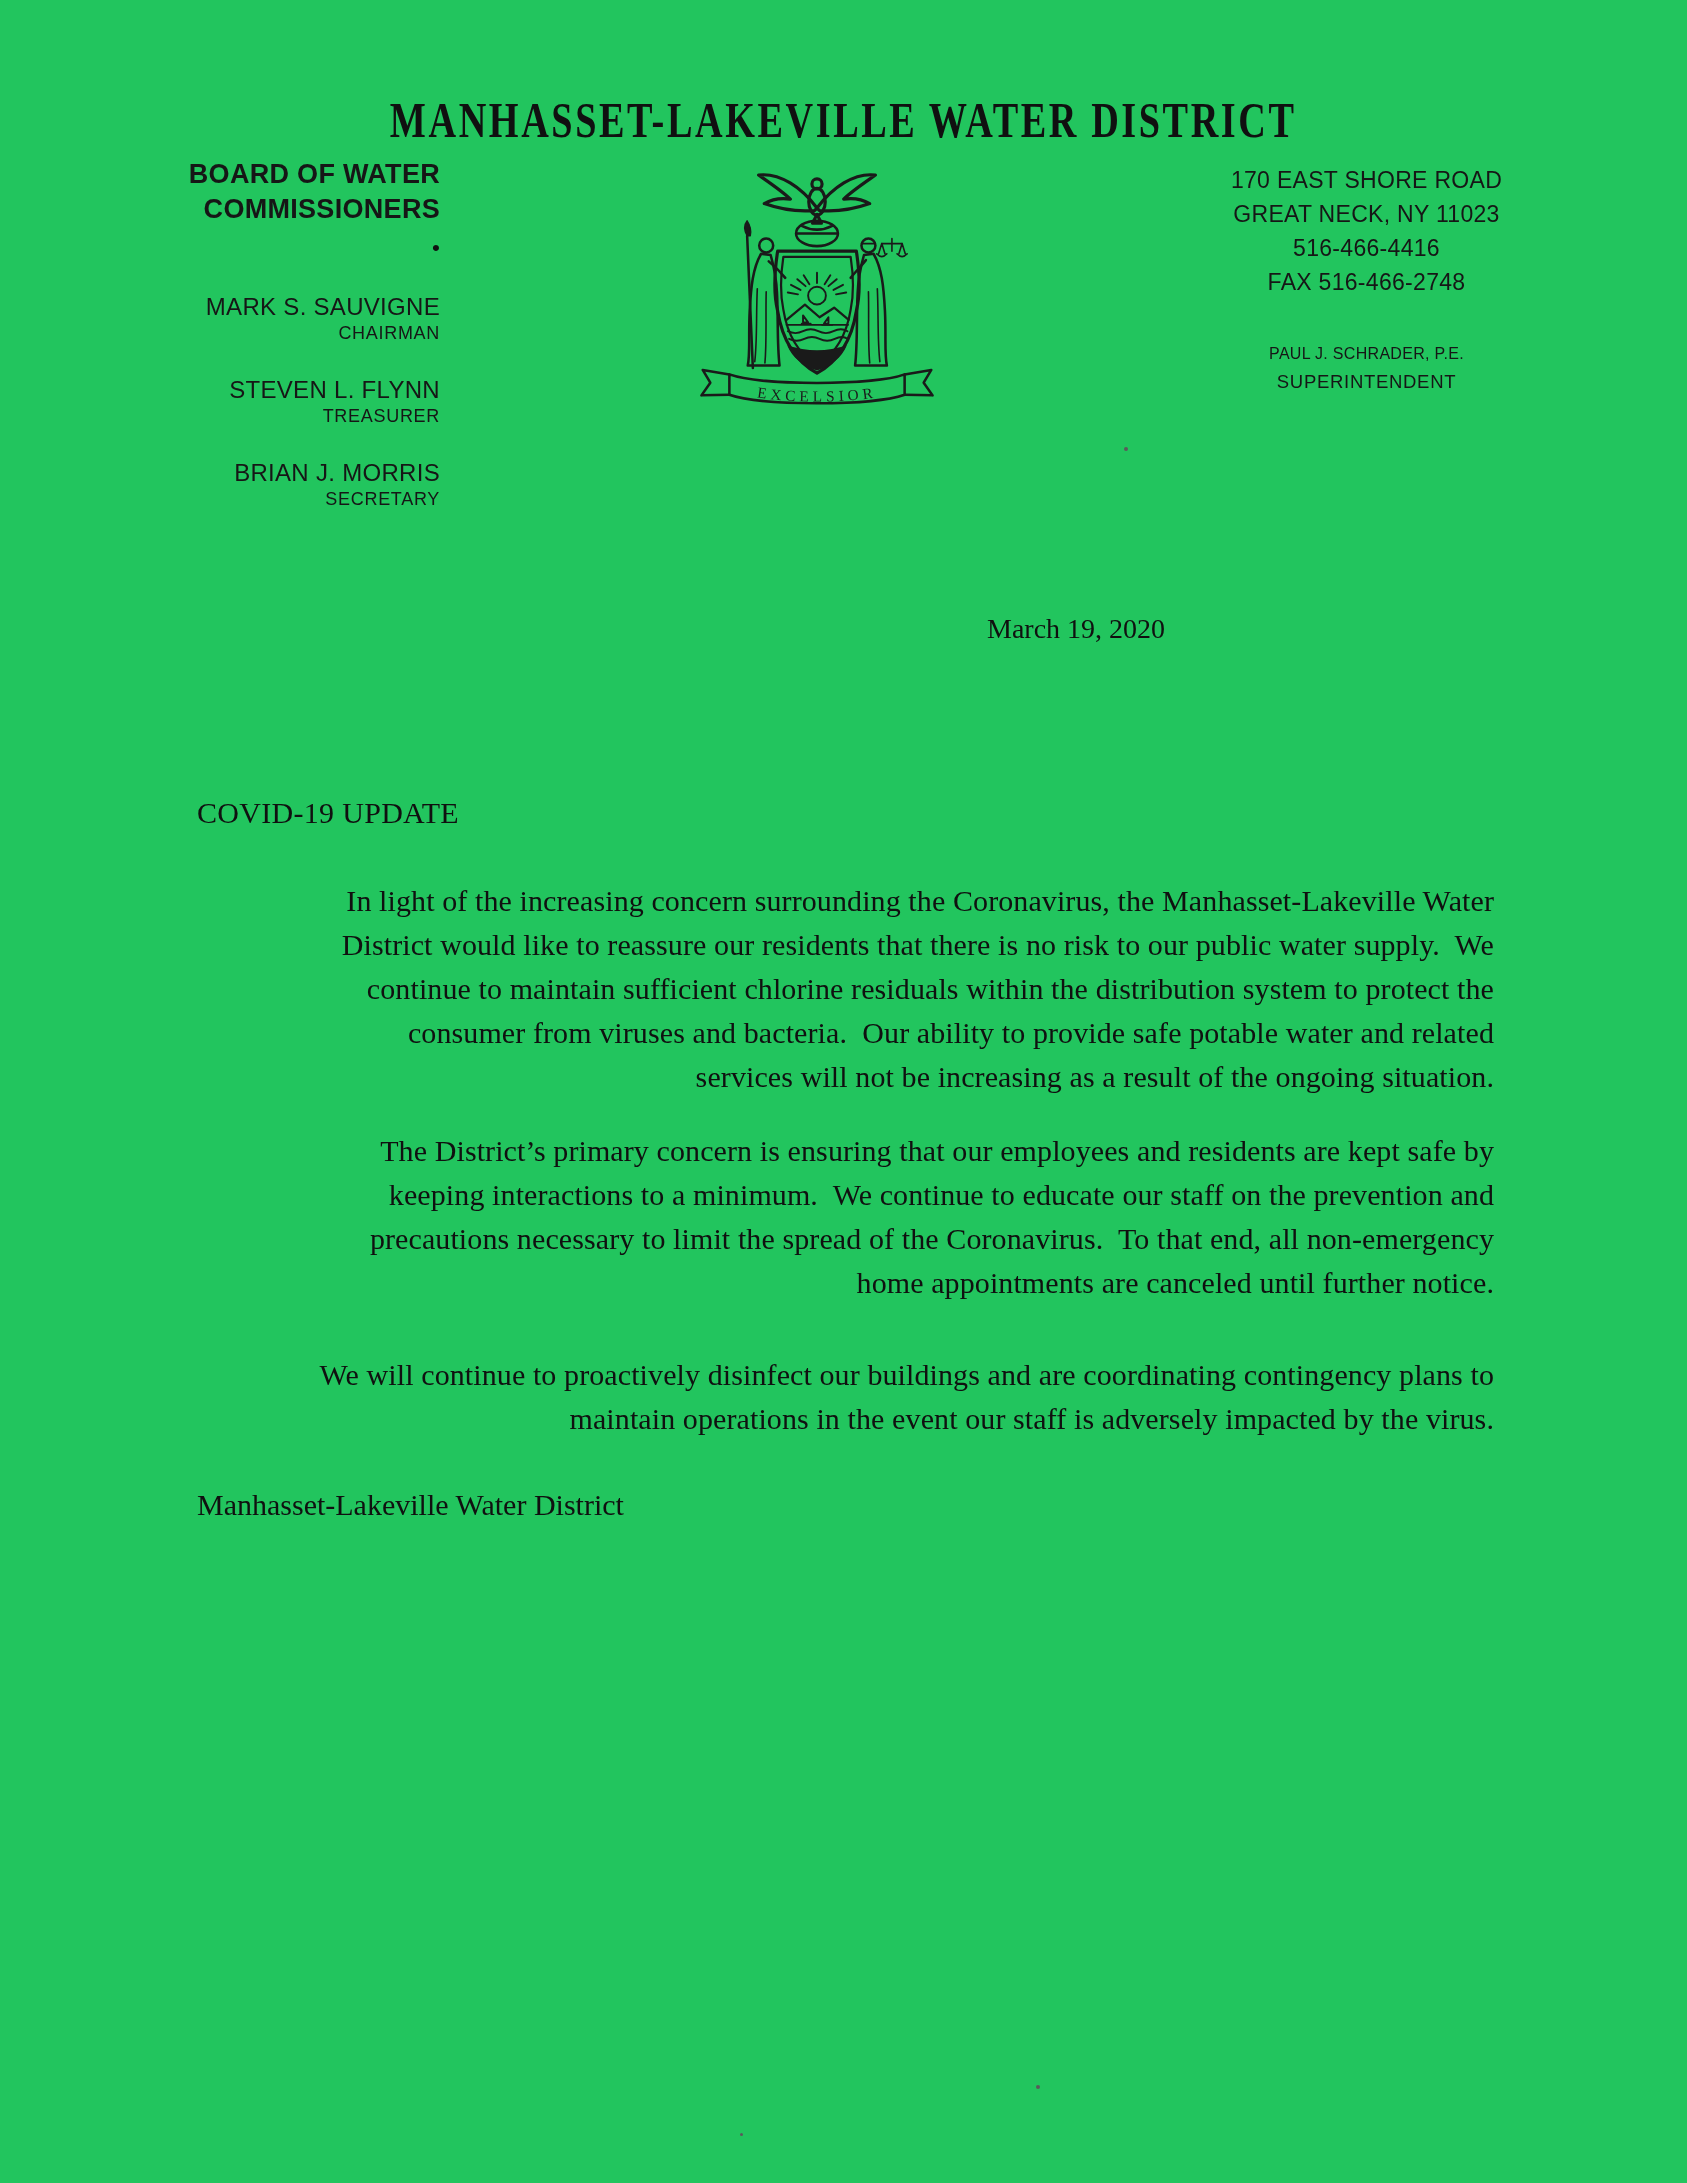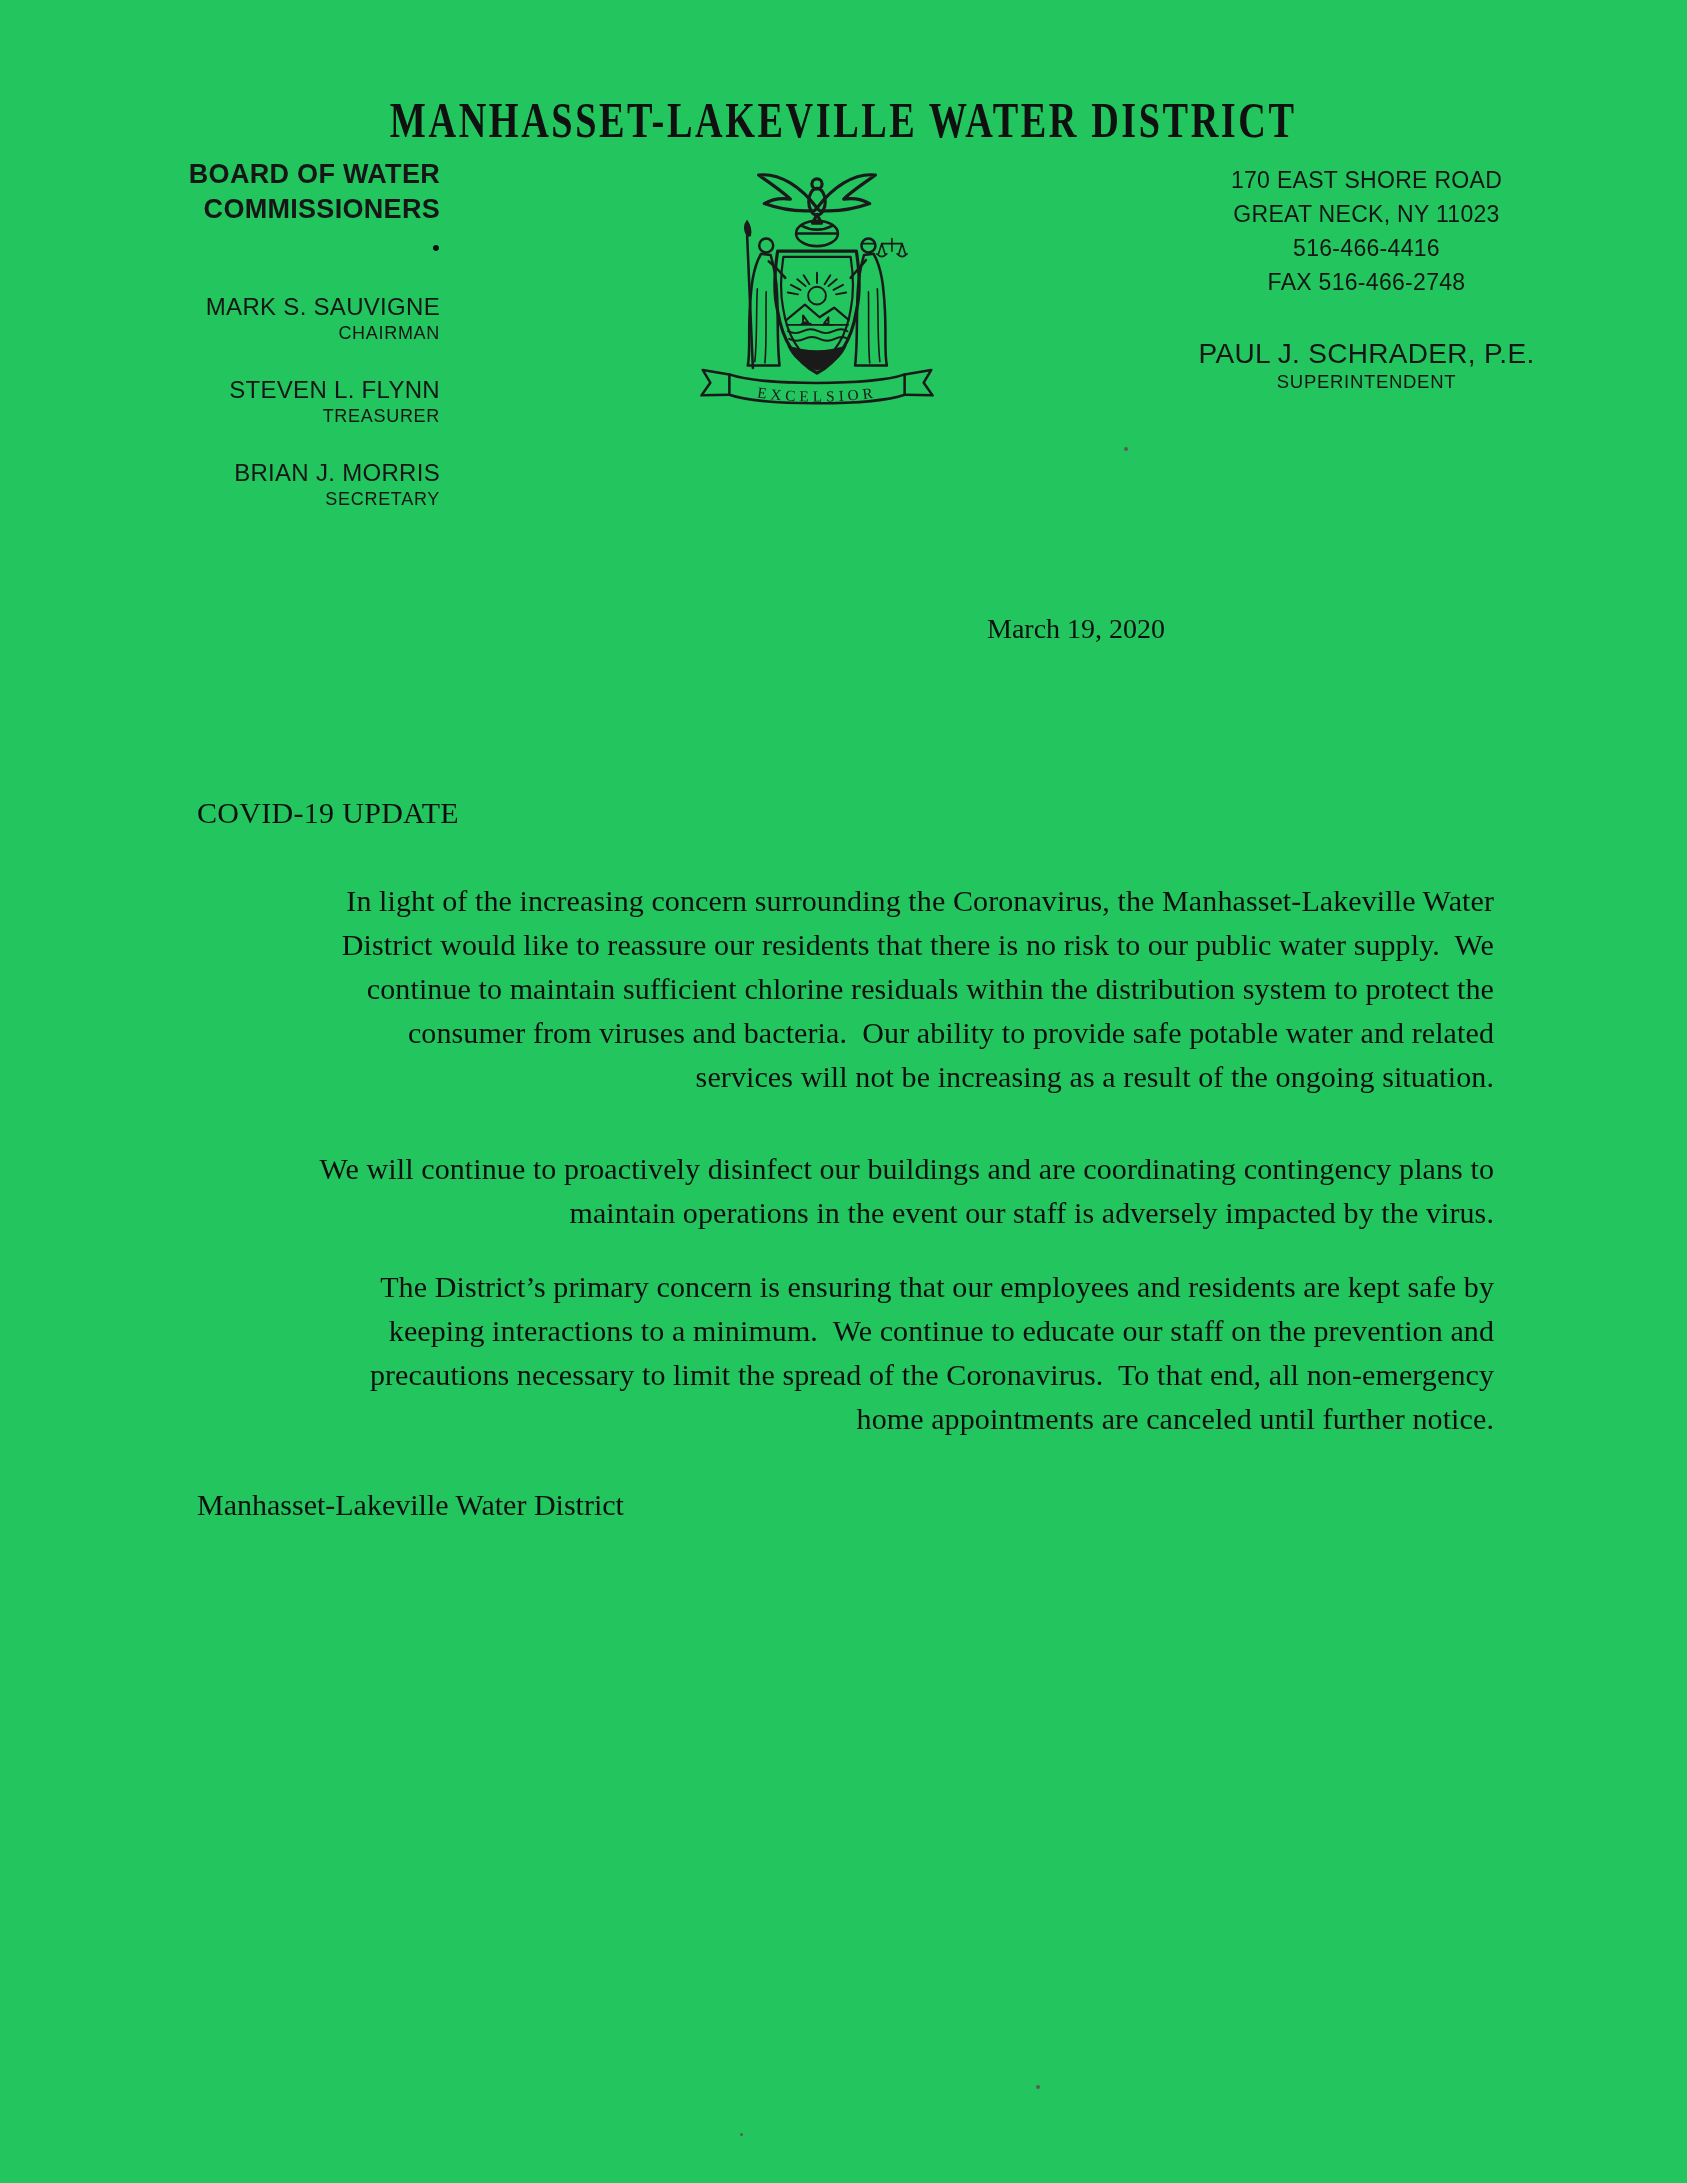--- a/index.html
+++ b/index.html
@@ -56,21 +56,21 @@
   .contact-col {
     position: absolute;
     left: 1137px; top: 163px;
     width: 459px;
     text-align: center;
     font-family: "Liberation Sans", sans-serif;
     color: #161616;
   }
   .contact-line { font-size: 23px; line-height: 34px; letter-spacing: 0.3px; }
   .super-block { margin-top: 40px; }
-  .super-name { font-size: 28px; line-height: 30px; letter-spacing: 0.3px; }
+  .super-name { font-size: 16px; line-height: 30px; letter-spacing: 0.3px; }
   .super-title { font-size: 18.5px; line-height: 25px; letter-spacing: 0.7px; }
 
   
   .date-line {
     position: absolute;
     left: 987px; top: 610px;
     font-size: 28px;
     line-height: 38px;
     color: #101010;
   }
@@ -227,32 +227,32 @@
     <h2 class="subject">COVID-19 UPDATE</h2>
 
     <div class="para">
       <div class="line">In light of the increasing concern surrounding the Coronavirus, the Manhasset-Lakeville Water</div>
       <div class="line">District would like to reassure our residents that there is no risk to our public water supply.  We</div>
       <div class="line">continue to maintain sufficient chlorine residuals within the distribution system to protect the</div>
       <div class="line">consumer from viruses and bacteria.  Our ability to provide safe potable water and related</div>
       <div class="line">services will not be increasing as a result of the ongoing situation.</div>
     </div>
 
-    <div class="para">
-      <div class="line">We will continue to proactively disinfect our buildings and are coordinating contingency plans to</div>
-      <div class="line">maintain operations in the event our staff is adversely impacted by the virus.</div>
-    </div>
-
     <div class="para tight">
       <div class="line">The District’s primary concern is ensuring that our employees and residents are kept safe by</div>
       <div class="line">keeping interactions to a minimum.  We continue to educate our staff on the prevention and</div>
       <div class="line">precautions necessary to limit the spread of the Coronavirus.  To that end, all non-emergency</div>
       <div class="line">home appointments are canceled until further notice.</div>
     </div>
 
+    <div class="para">
+      <div class="line">We will continue to proactively disinfect our buildings and are coordinating contingency plans to</div>
+      <div class="line">maintain operations in the event our staff is adversely impacted by the virus.</div>
+    </div>
+
     <div class="signature">Manhasset-Lakeville Water District</div>
   </div>
 
   <div class="speck s1"></div>
   <div class="speck s2"></div>
   <div class="speck s3"></div>
 
 </div>
 
 

